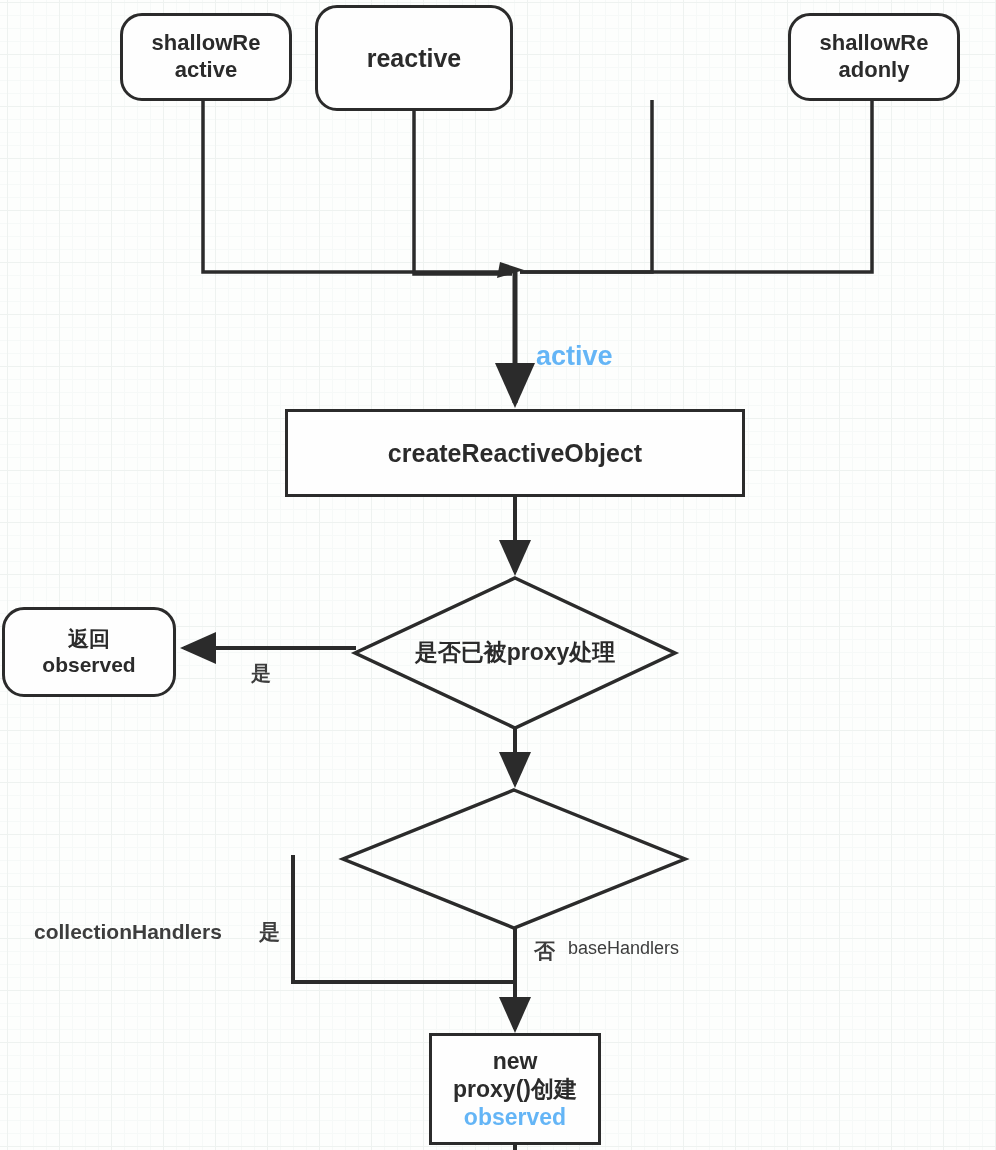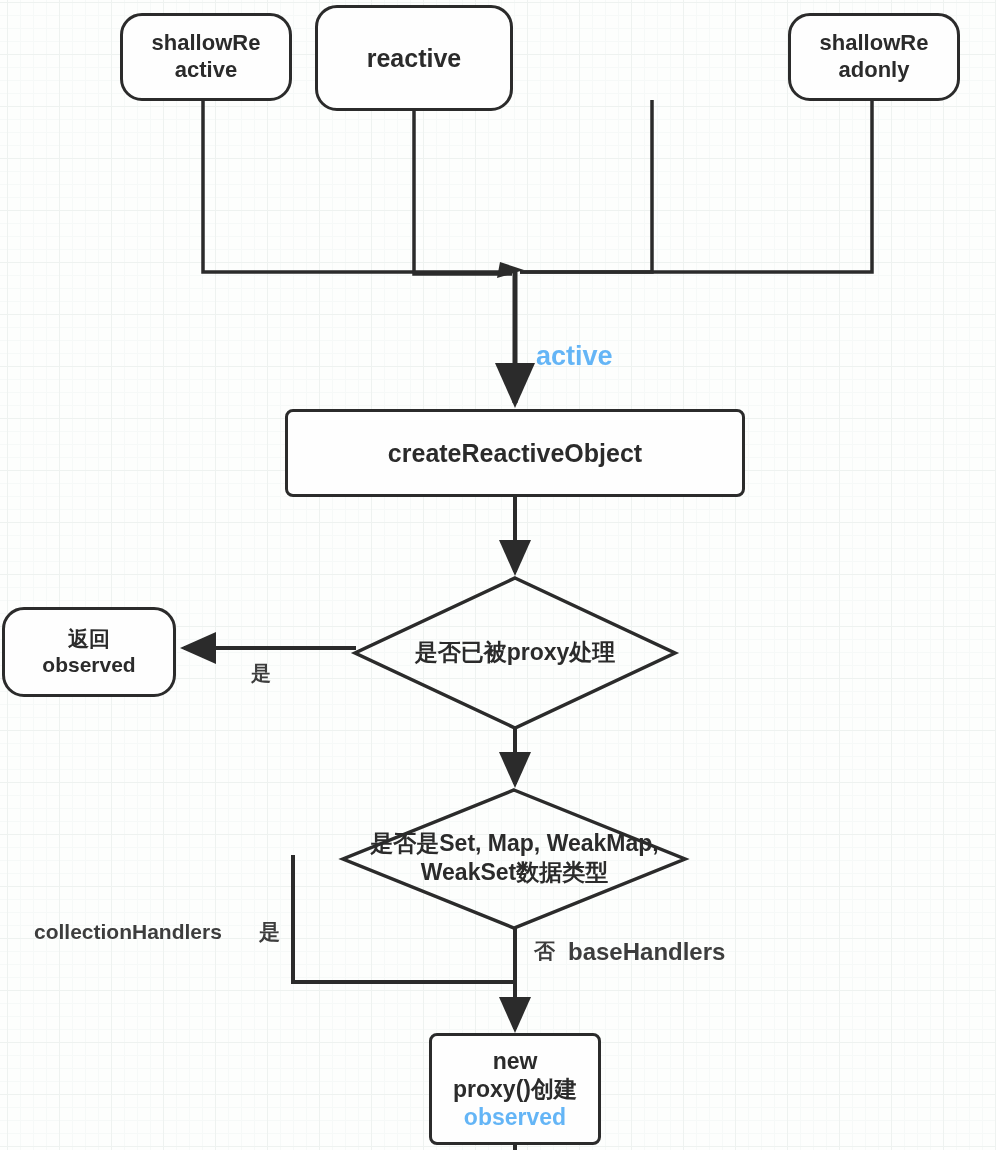--- a/index.html
+++ b/index.html
@@ -38,21 +38,21 @@
     align-items: center;
     justify-content: center;
     text-align: center;
     color: #2b2b2b;
     line-height: 1.22;
   }
   .node.pill {
     border-radius: 22px;
   }
   .node.rect {
-    border-radius: 8px;
+    border-radius: 0;
   }
   .node-text {
     display: block;
     white-space: pre-line;
     padding: 0 6px;
   }
   .accent {
     color: #64b5f6;
   }
   .edge-label {
@@ -144,32 +144,30 @@
     <span class="node-text">createReactiveObject</span>
   </div>
 
   <div class="node pill" style="left:2px; top:607px; width:174px; height:90px; font-size:21px; font-weight:600; flex-direction:column;">
     <span class="node-text">返回</span>
     <span class="node-text">observed</span>
   </div>
 
   <div class="diamond-label" style="left:375px; top:638px; width:280px; font-size:23px; font-weight:600;">是否已被proxy处理</div>
 
-  <div class="diamond-label" style="left:352px; top:829px; width:325px; font-size:23px; font-weight:600;">是否是Set, Map, WeakMap,
-WeakSet数据类型</div>
 
   <div class="edge-label" style="left:251px; top:662px; font-size:20px; font-weight:600;">是</div>
 
   <div class="edge-label" style="left:34px; top:920px; font-size:21px; font-weight:700;">collectionHandlers</div>
 
   <div class="edge-label" style="left:259px; top:920px; font-size:21px; font-weight:700;">是</div>
 
   <div class="edge-label" style="left:534px; top:939px; font-size:21px; font-weight:700;">否</div>
 
-  <div class="edge-label" style="left:568px; top:939px; font-size:24px; font-weight:700;">baseHandlers</div>
+  <div class="edge-label" style="left:568px; top:939px; font-size:18px; font-weight:400;">baseHandlers</div>
 
   <div class="node rect" style="left:429px; top:1033px; width:172px; height:112px; font-size:23px; font-weight:600; flex-direction:column;">
     <span class="node-text">new</span>
     <span class="node-text">proxy()创建</span>
     <span class="node-text accent">observed</span>
   </div>
 
 
 </div>
 

